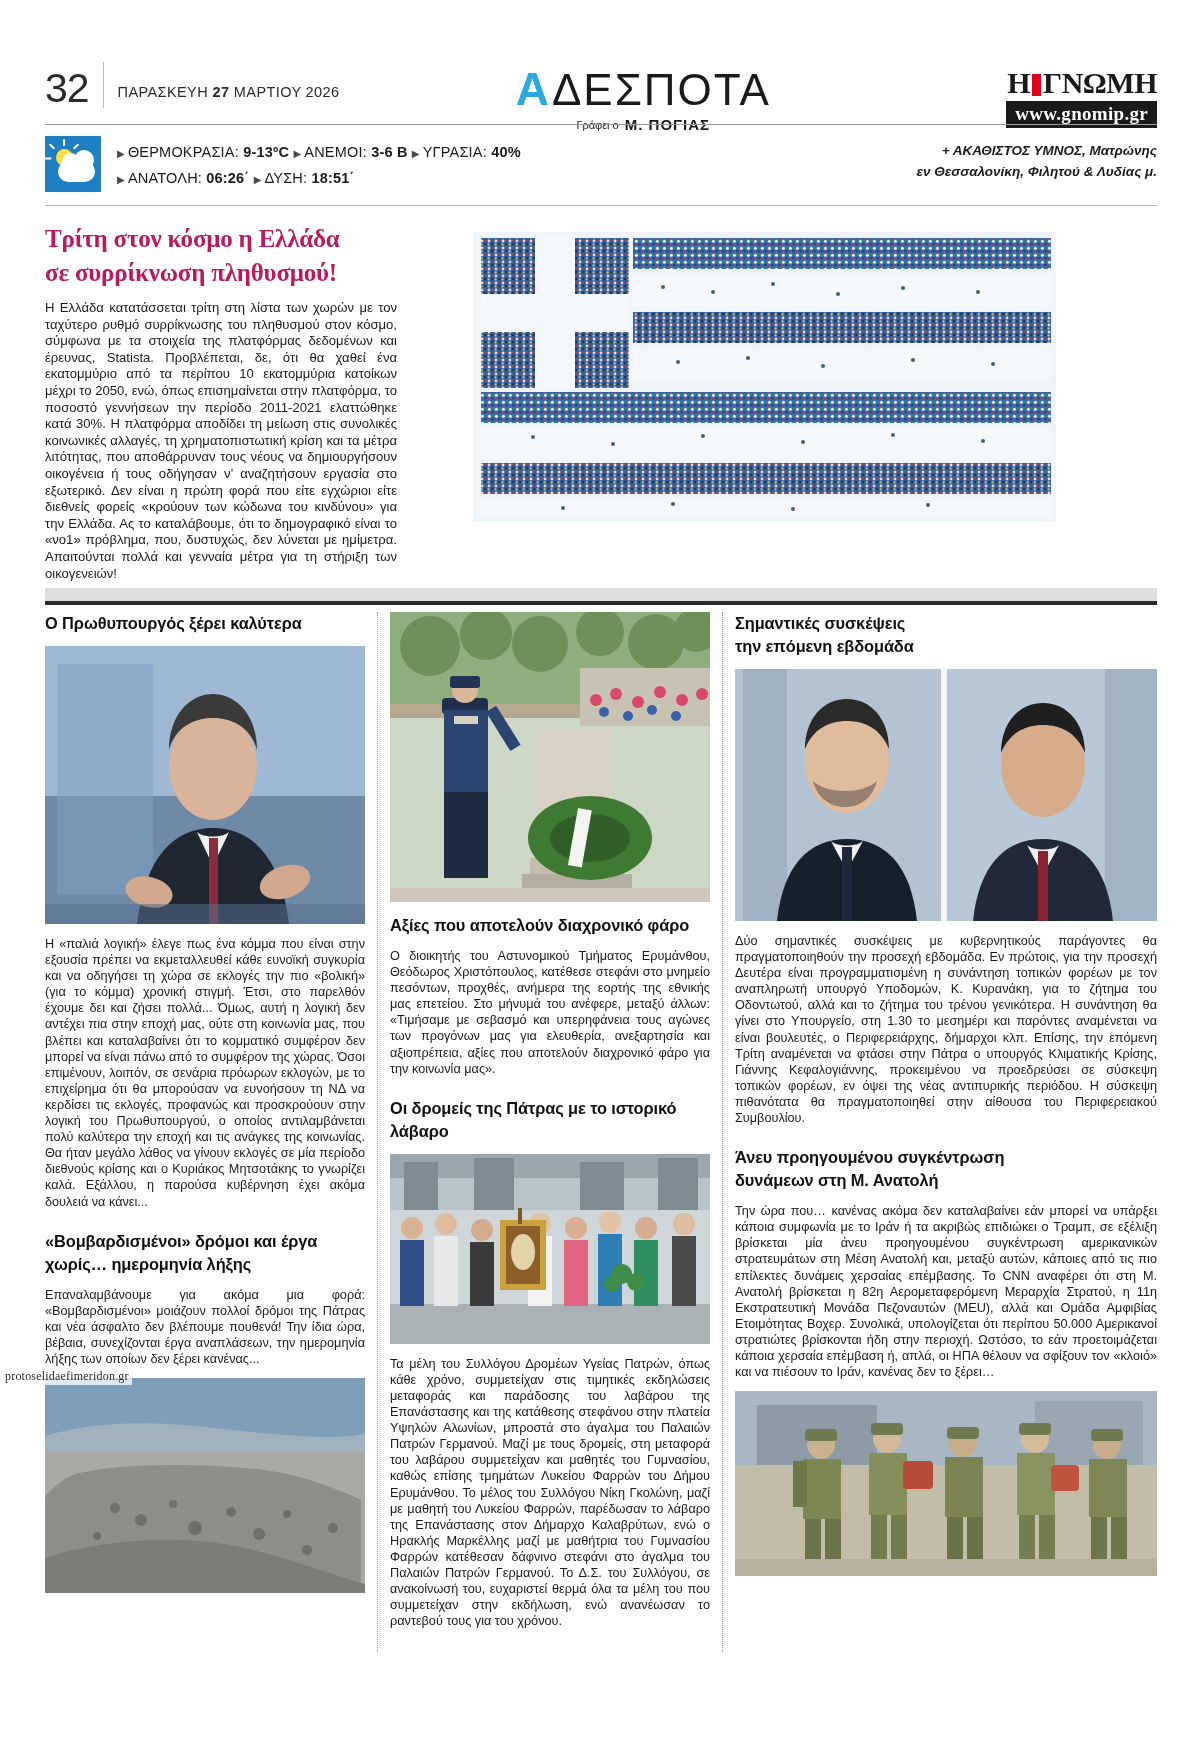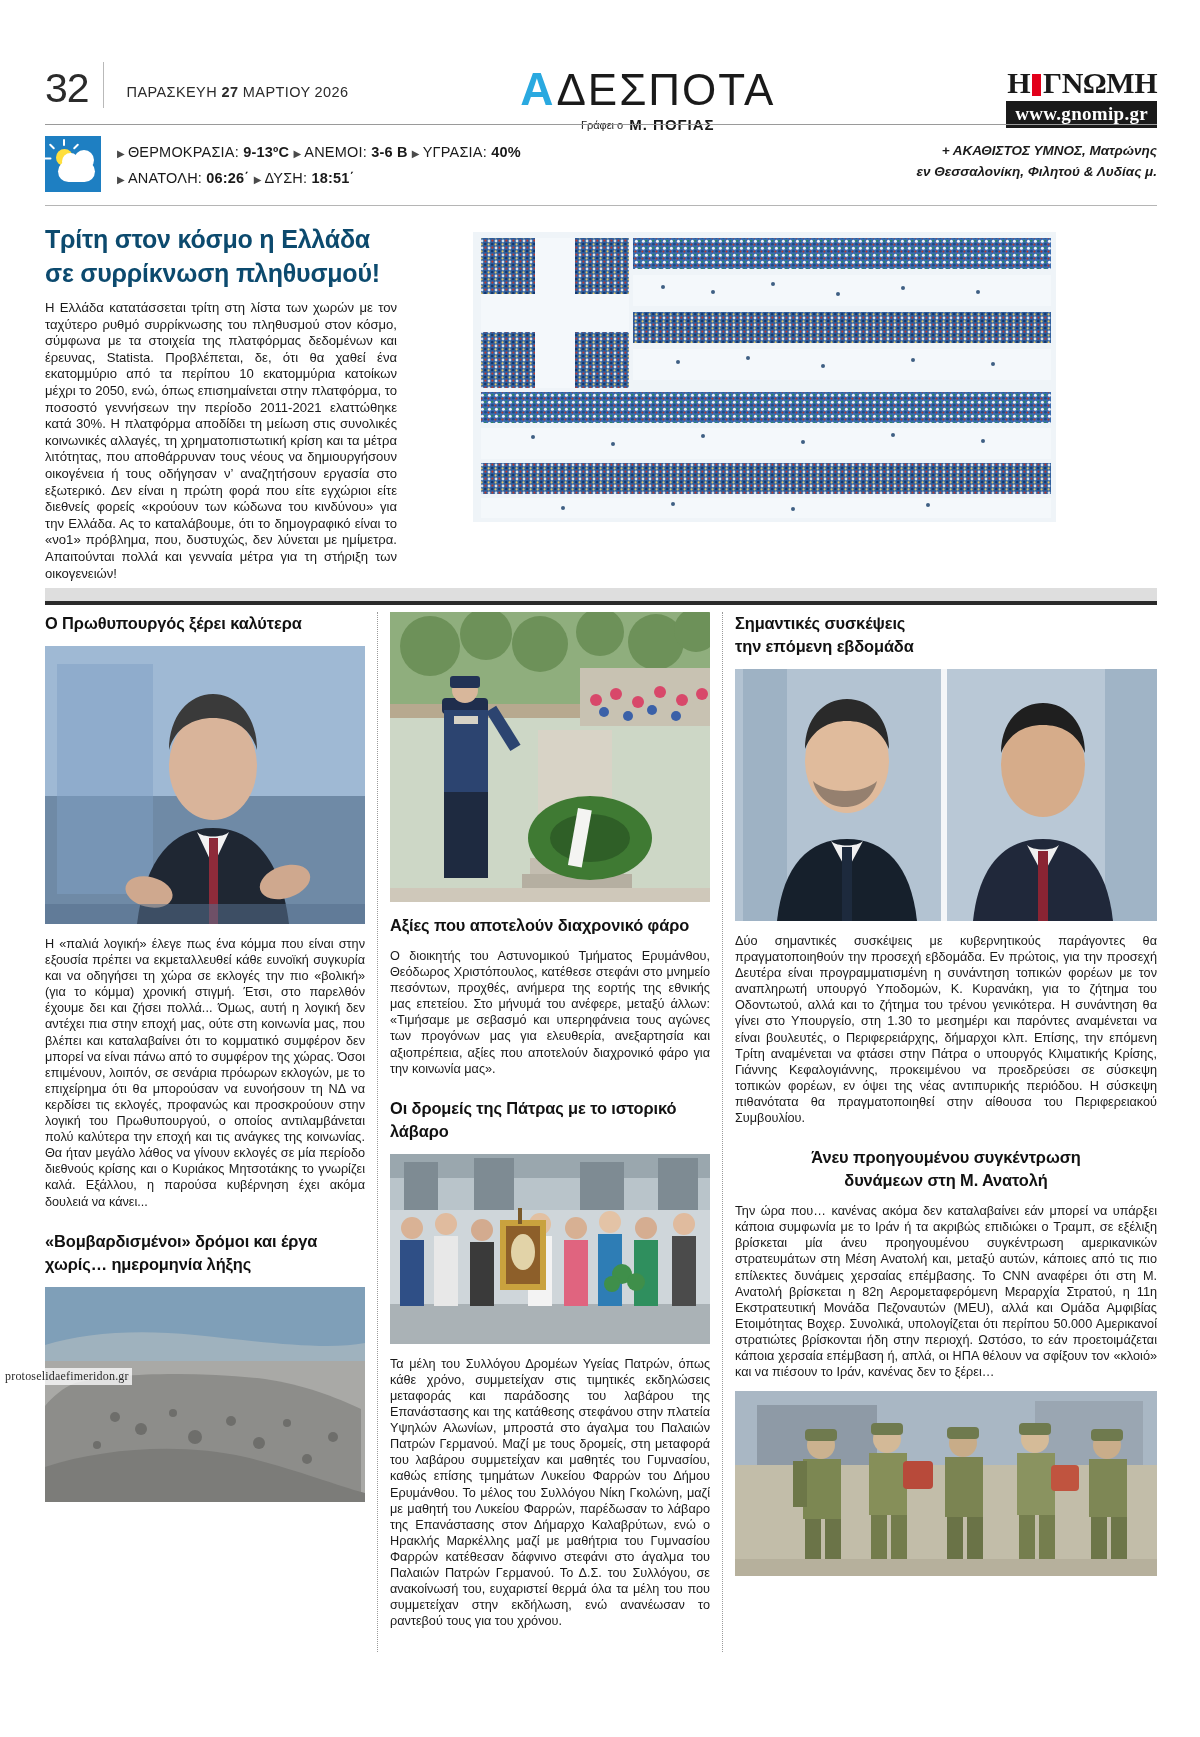--- a/index.html
+++ b/index.html
@@ -30,21 +30,20 @@
     padding-top:6px;
     text-align:center;
   }
   .folio-rule{
     width:1px;background:#b9b9b9;height:46px;margin:0 14px;
   }
   .dateline{
     font-size:14.5px;letter-spacing:.4px;color:#2b2b2b;
     padding-top:22px;white-space:nowrap;
     font-family:"Liberation Sans",sans-serif;
-    margin-left:9px;
   }
   .dateline b{font-weight:bold;}
 
   .col-brand{
     flex:1;display:flex;flex-direction:column;align-items:center;
     padding-top:4px;
   }
   .adespota{
     font-size:44px;line-height:1;letter-spacing:2px;
     font-family:"Liberation Sans",sans-serif;
@@ -126,23 +125,23 @@
   }
   .weather-rule{
     position:absolute;left:45px;top:205px;width:1112px;height:1px;background:#b5b5b5;
   }
 
   
   .lead{
     position:absolute;left:45px;top:222px;width:1112px;
   }
   .lead-title{
-    width:360px;font-size:25px;line-height:34px;font-weight:bold;color:#0c4a6e;
+    width:360px;font-size:25px;line-height:34px;font-weight:bold;color:#be185d;
     letter-spacing:-.2px;
-    font-family:Liberation Sans, sans-serif;
+    font-family:Liberation Serif, serif;
   }
   .lead-body{
     position:absolute;left:0;top:78px;width:352px;
     font-size:13.1px;line-height:16.6px;text-align:justify;color:#1a1a1a;
     font-family:"Liberation Sans",sans-serif;
   }
   .lead-photo{
     position:absolute;left:428px;top:10px;width:583px;height:290px;
     background:#eef3f7;overflow:hidden;
   }
@@ -353,20 +352,21 @@
         </svg>
       </div>
 
       <p class="body">Η «παλιά λογική» έλεγε πως ένα κόμμα που είναι στην εξουσία πρέπει να εκμεταλλευθεί κάθε ευνοϊκή συγκυρία και να οδηγήσει τη χώρα σε εκλογές την πιο «βολική» (για το κόμμα) χρονική στιγμή. Έτσι, στο παρελθόν έχουμε δει και ζήσει πολλά... Όμως, αυτή η λογική δεν αντέχει πια στην εποχή μας, ούτε στη κοινωνία μας, που βλέπει και καταλαβαίνει ότι το κομματικό συμφέρον δεν μπορεί να είναι πάνω από το συμφέρον της χώρας. Όσοι επιμένουν, λοιπόν, σε σενάρια πρόωρων εκλογών, με το επιχείρημα ότι θα μπορούσαν να ευνοήσουν τη ΝΔ να κερδίσει τις εκλογές, προφανώς και προσκρούουν στην λογική του Πρωθυπουργού, ο οποίος αντιλαμβάνεται πολύ καλύτερα την εποχή και τις ανάγκες της κοινωνίας. Θα ήταν μεγάλο λάθος να γίνουν εκλογές σε μία περίοδο διεθνούς κρίσης και ο Κυριάκος Μητσοτάκης το γνωρίζει καλά. Εξάλλου, η παρούσα κυβέρνηση έχει ακόμα δουλειά να κάνει...</p>
 
       <h2 class="sec" style="margin-top:20px;">
         <span>«Βομβαρδισμένοι» δρόμοι και έργα</span><br>
         <span>χωρίς… ημερομηνία λήξης</span>
       </h2>
 
+      <p class="body">Επαναλαμβάνουμε για ακόμα μια φορά: «Βομβαρδισμένοι» μοιάζουν πολλοί δρόμοι της Πάτρας και νέα άσφαλτο δεν βλέπουμε πουθενά! Την ίδια ώρα, βέβαια, συνεχίζονται έργα αναπλάσεων, την ημερομηνία λήξης των οποίων δεν ξέρει κανένας...</p>
 
       <div class="photo" style="height:215px;">
         <svg class="ph-inner" viewBox="0 0 320 215" preserveAspectRatio="none">
           <rect width="320" height="215" fill="#b9c4ca"></rect>
           <rect x="0" y="0" width="320" height="70" fill="#7f9fb8"></rect>
           <path d="M0 58c40-12 90-16 150-10s130 16 170 8v26H0z" fill="#9fb2be"></path>
           <rect x="0" y="74" width="320" height="141" fill="#a9a9a6"></rect>
           <path d="M30 96c40-10 120-12 190-4 40 6 70 18 96 30v93H0v-96c8-10 18-18 30-23z" fill="#8d8d8a"></path>
           <g fill="#6e6e6b">
             <circle cx="70" cy="130" r="5"></circle>
@@ -536,21 +536,21 @@
           <path d="M266 84c0-30 18-50 42-50s42 20 42 50c-8-20-24-28-42-28s-34 8-42 28z" fill="#1f1f1f"></path>
           <path d="M238 252c6-56 32-82 70-82s64 26 70 82z" fill="#20283a"></path>
           <path d="M292 176l16 30 16-30c-6 6-26 6-32 0z" fill="#efefef"></path>
           <rect x="303" y="182" width="10" height="70" fill="#8a2433"></rect>
           <rect x="206" y="0" width="6" height="252" fill="#ffffff" opacity="0.85"></rect>
         </svg>
       </div>
 
       <p class="body">Δύο σημαντικές συσκέψεις με κυβερνητικούς παράγοντες θα πραγματοποιηθούν την προσεχή εβδομάδα. Εν πρώτοις, για την προσεχή Δευτέρα είναι προγραμματισμένη η συνάντηση τοπικών φορέων με τον αναπληρωτή υπουργό Υποδομών, Κ. Κυρανάκη, για το ζήτημα του Οδοντωτού, αλλά και το ζήτημα του τρένου γενικότερα. Η συνάντηση θα γίνει στο Υπουργείο, στη 1.30 το μεσημέρι και παρόντες αναμένεται να είναι βουλευτές, ο Περιφερειάρχης, δήμαρχοι κλπ. Επίσης, την επόμενη Τρίτη αναμένεται να φτάσει στην Πάτρα ο υπουργός Κλιματικής Κρίσης, Γιάννης Κεφαλογιάννης, προκειμένου να προεδρεύσει σε σύσκεψη τοπικών φορέων, εν όψει της νέας αντιπυρικής περιόδου. Η σύσκεψη πιθανότατα θα πραγματοποιηθεί στην αίθουσα του Περιφερειακού Συμβουλίου.</p>
 
-      <h2 class="sec" style="margin-top:20px;text-align:center;">
+      <h2 class="sec" style="margin-top:20px;">
         <span>Άνευ προηγουμένου συγκέντρωση</span><br>
         <span>δυνάμεων στη Μ. Ανατολή</span>
       </h2>
 
       <p class="body">Την ώρα που… κανένας ακόμα δεν καταλαβαίνει εάν μπορεί να υπάρξει κάποια συμφωνία με το Ιράν ή τα ακριβώς επιδιώκει ο Τραμπ, σε εξέλιξη βρίσκεται μία άνευ προηγουμένου συγκέντρωση αμερικανικών στρατευμάτων στη Μέση Ανατολή και, μεταξύ αυτών, κάποιες από τις πιο επίλεκτες δυνάμεις χερσαίας επέμβασης. Το CNN αναφέρει ότι στη Μ. Ανατολή βρίσκεται η 82η Αερομεταφερόμενη Μεραρχία Στρατού, η 11η Εκστρατευτική Μονάδα Πεζοναυτών (MEU), αλλά και Ομάδα Αμφιβίας Ετοιμότητας Βοχερ. Συνολικά, υπολογίζεται ότι περίπου 50.000 Αμερικανοί στρατιώτες βρίσκονται ήδη στην περιοχή. Ωστόσο, το εάν προετοιμάζεται κάποια χερσαία επέμβαση ή, απλά, οι ΗΠΑ θέλουν να σφίξουν τον «κλοιό» και να πιέσουν το Ιράν, κανένας δεν το ξέρει…</p>
 
       <div class="photo" style="height:185px;">
         <svg class="ph-inner" viewBox="0 0 422 185" preserveAspectRatio="none">
           <rect width="422" height="185" fill="#c8c4b4"></rect>
           <rect x="0" y="0" width="422" height="74" fill="#a9b7c4"></rect>

